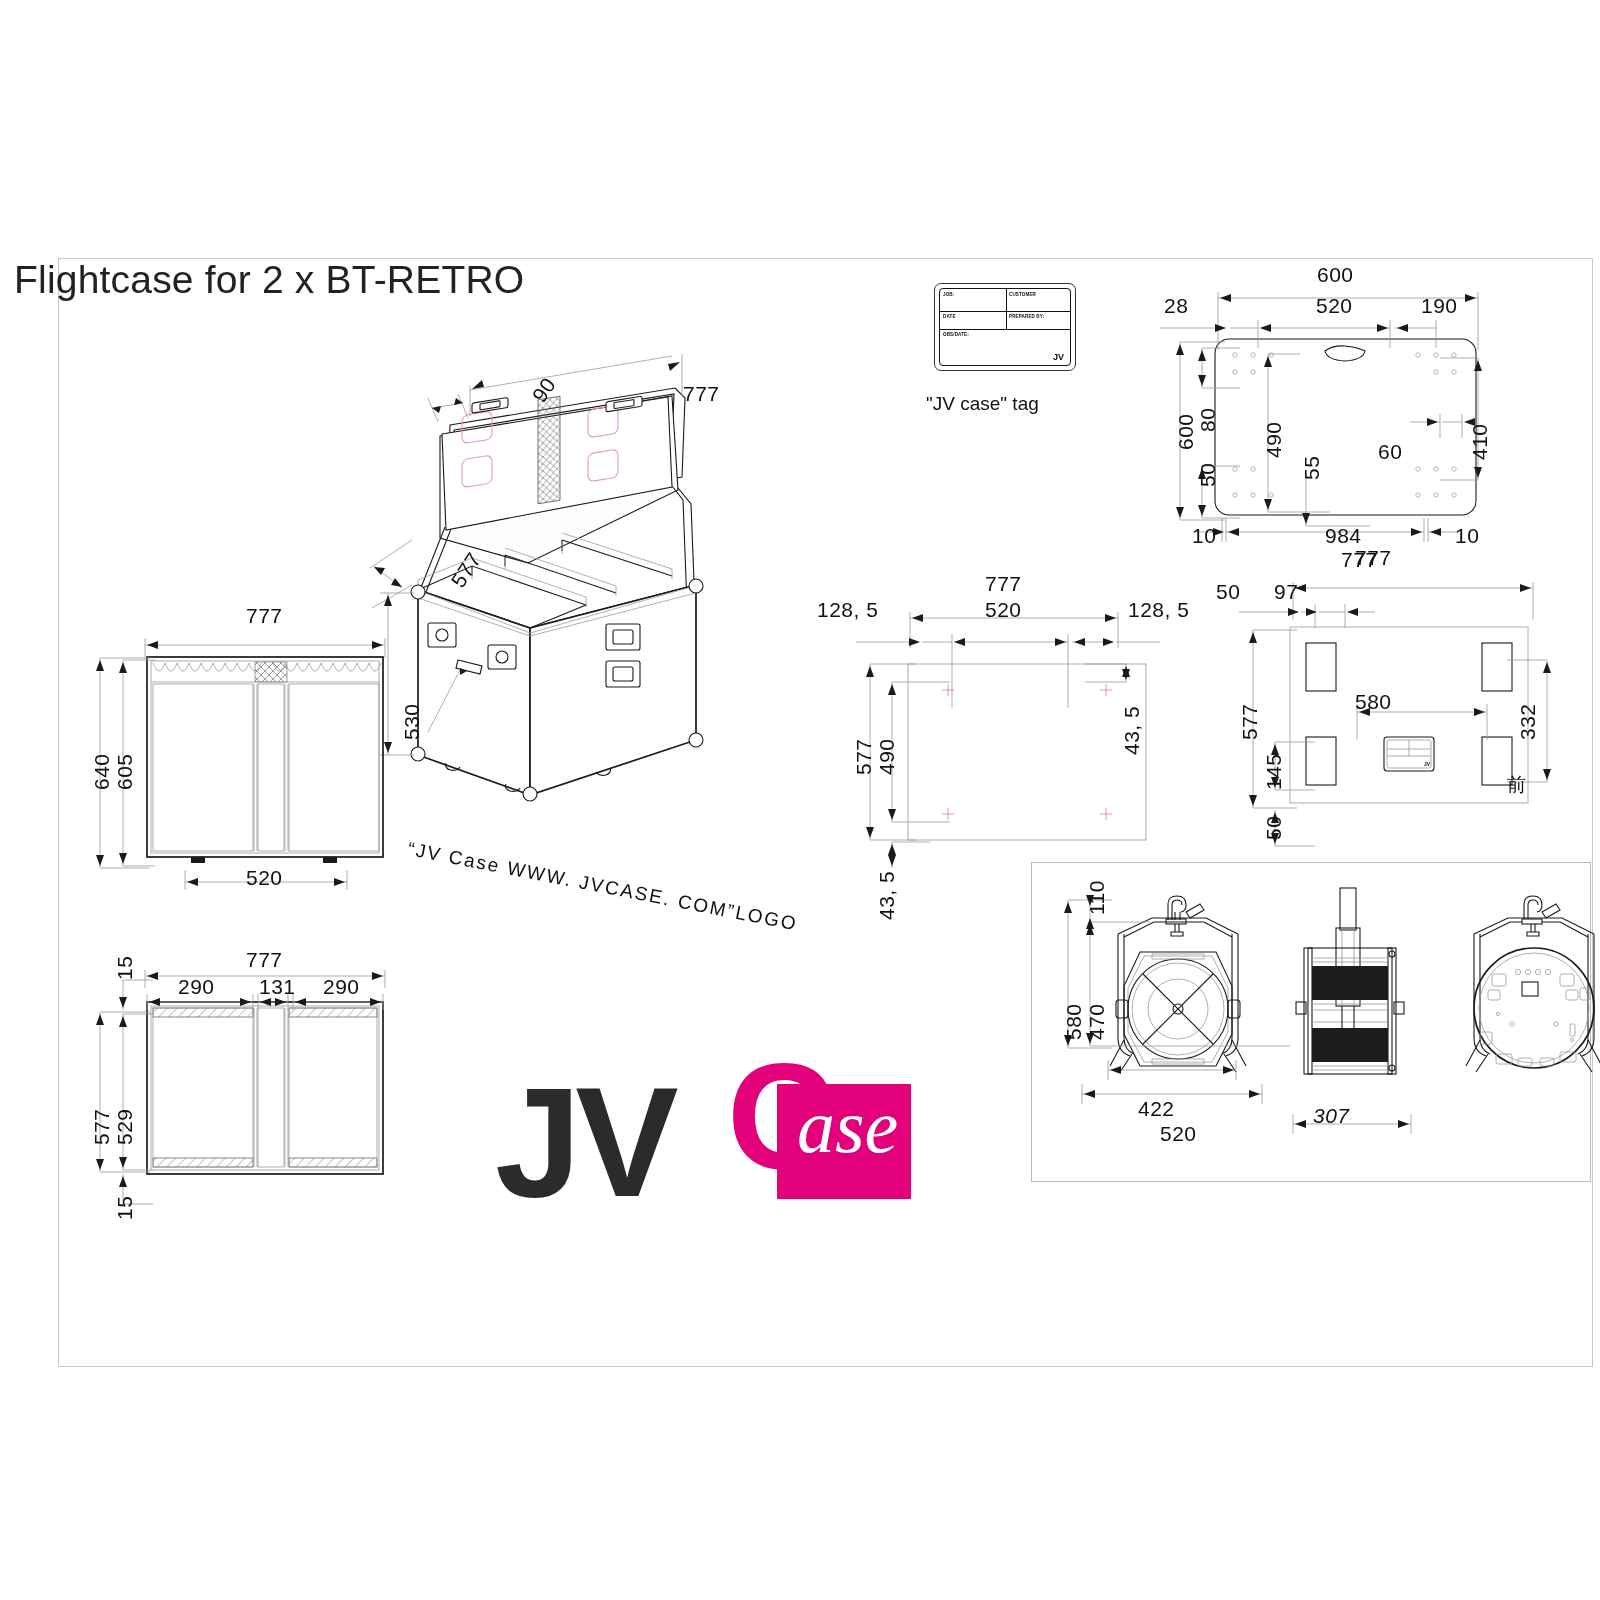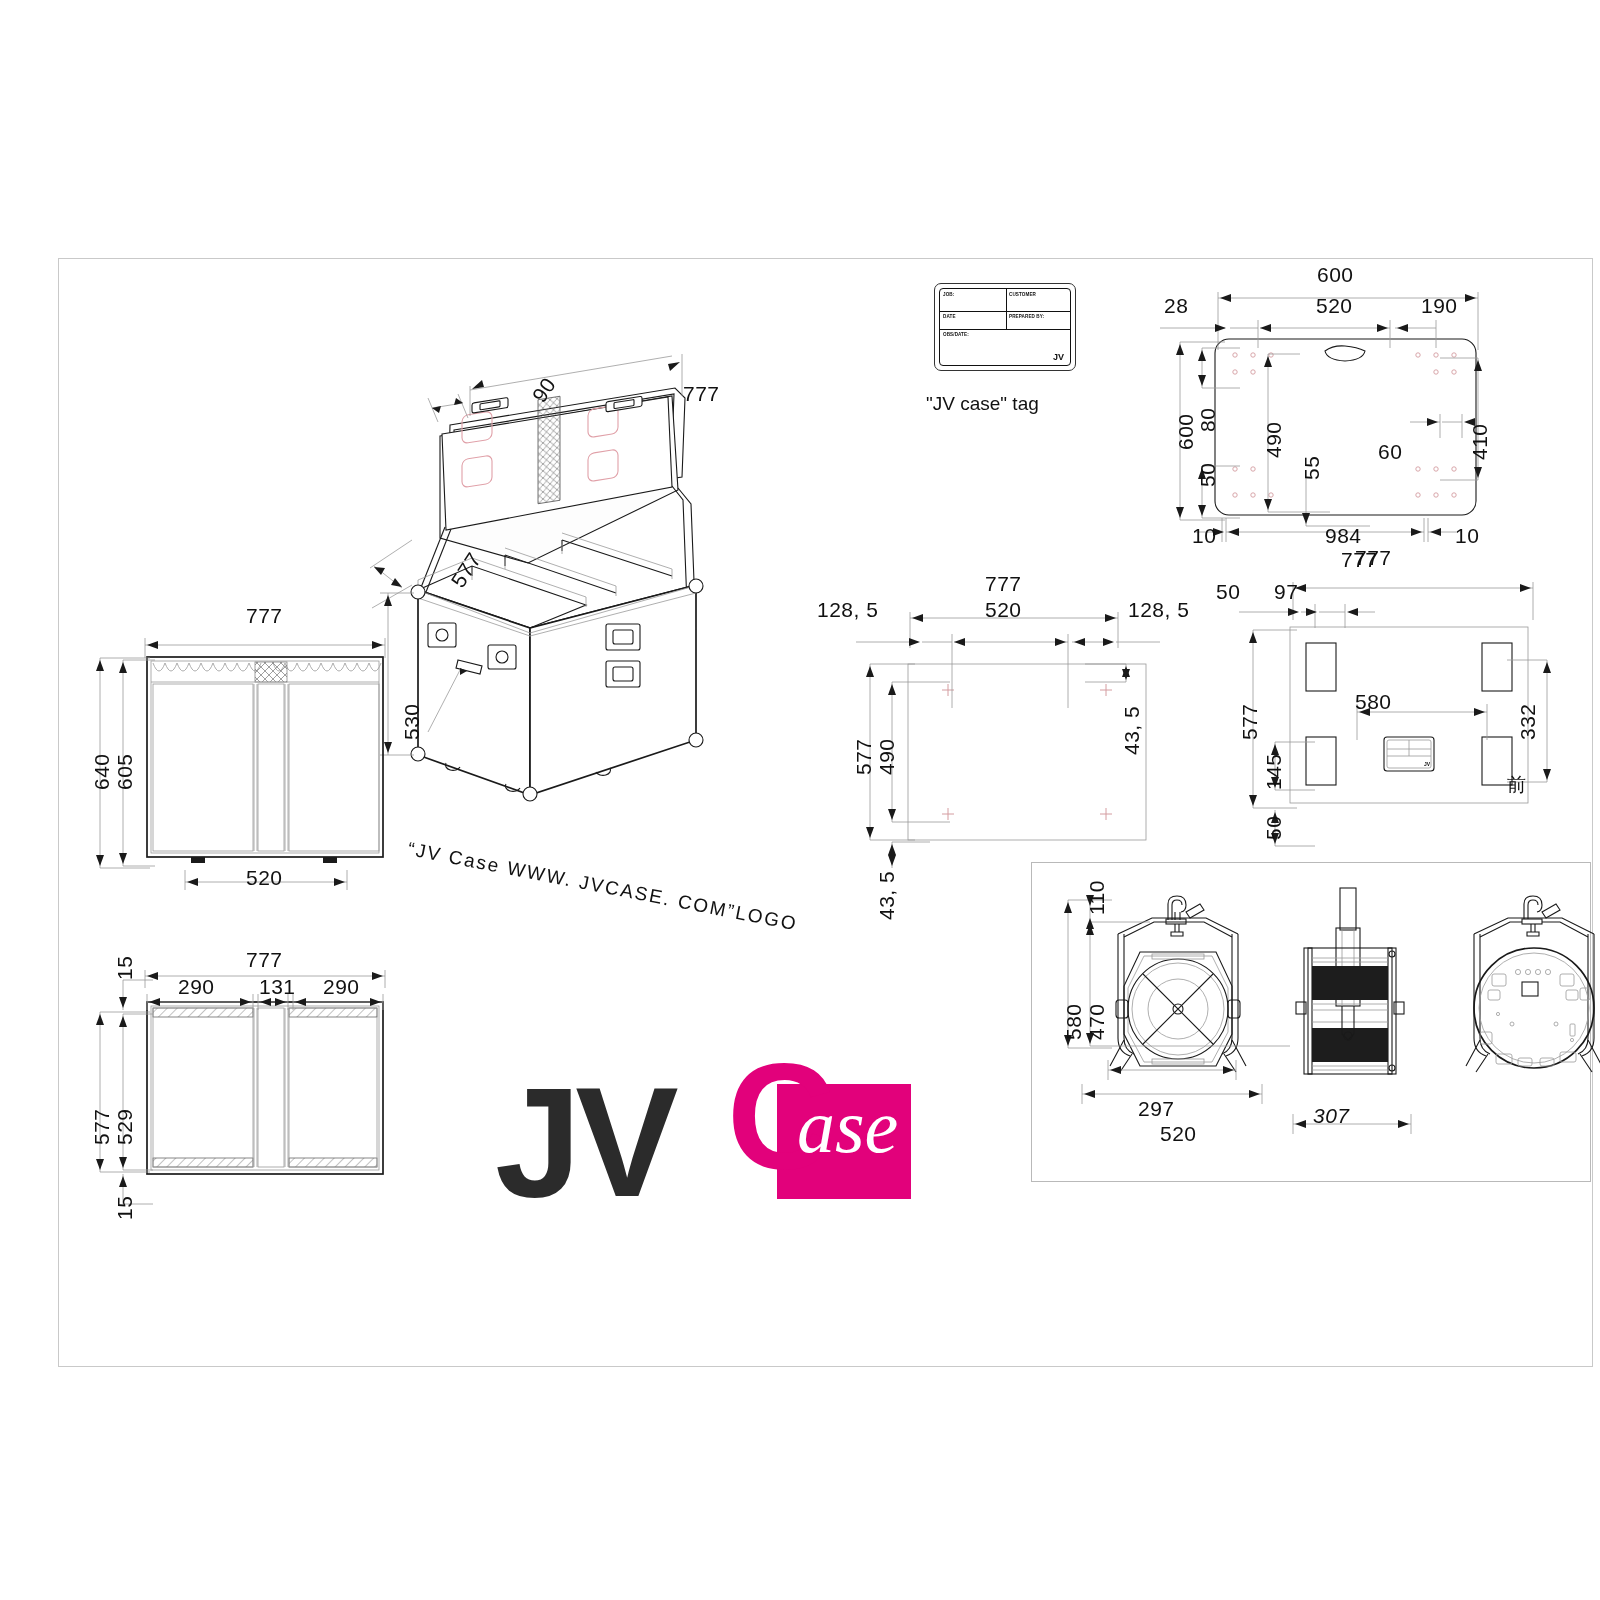--- a/index.html
+++ b/index.html
@@ -40,20 +40,21 @@
   #tag-card .vline{position:absolute;top:0;width:0;border-left:1.2px solid #111;}
   #tag-card .lbl{position:absolute;font-size:4.6px;font-weight:bold;color:#111;letter-spacing:.1px;}
   #tag-card .mini-logo{position:absolute;right:6px;bottom:3px;font-size:9px;font-weight:bold;color:#111;}
 </style>
 </head>
 <body>
 
 <div class="abs" id="sheet-frame"></div>
 
 <div class="abs" id="title-block">
+  <div>Flightcase for 2 x BT-RETRO</div>
 </div>
 
 <div class="abs" style="left:410px;top:380px;">
 <svg width="420" height="470" viewBox="0 0 420 470">
   <defs>
     <pattern id="mesh" width="9" height="9" patternUnits="userSpaceOnUse" patternTransform="rotate(20)">
       <path d="M0 0 L9 9 M9 0 L0 9" stroke="#5a5a5a" stroke-width=".7" fill="none"></path>
     </pattern>
     <pattern id="mesh2" width="7" height="7" patternUnits="userSpaceOnUse">
       <path d="M0 0 L7 7 M7 0 L0 7" stroke="#6a6a6a" stroke-width=".6" fill="none"></path>
@@ -755,21 +756,21 @@
     <path d="M60 190 l11 -4 l0 8 z"></path>
         <path d="M184 190 l-11 -4 l0 8 z"></path>
     <path d="M34 214 l11 -4 l0 8 z"></path>
         <path d="M210 214 l-11 -4 l0 8 z"></path>
   </g>
 </svg>
 </div>
 <div class="abs dim v" style="left:1085px;top:915px;">110</div>
 <div class="abs dim v" style="left:1062px;top:1040px;">580</div>
 <div class="abs dim v" style="left:1085px;top:1040px;">470</div>
-<div class="abs dim" style="left:1138px;top:1097px;">297</div>
+<div class="abs dim" style="left:1138px;top:1097px;">422</div>
 <div class="abs dim" style="left:1160px;top:1122px;">520</div>
 <div class="abs dim" style="left:1313px;top:1104px;font-style:italic;">307</div>
 <div class="abs" style="left:1285px;top:1090px;">
 <svg width="140" height="50" viewBox="0 0 140 50">
   <g class="thin">
         <path d="M8 34 L126 34"></path>
         <path d="M8 24 L8 44"></path>
         <path d="M126 24 L126 44"></path>
       </g>
   <g class="fillk">

